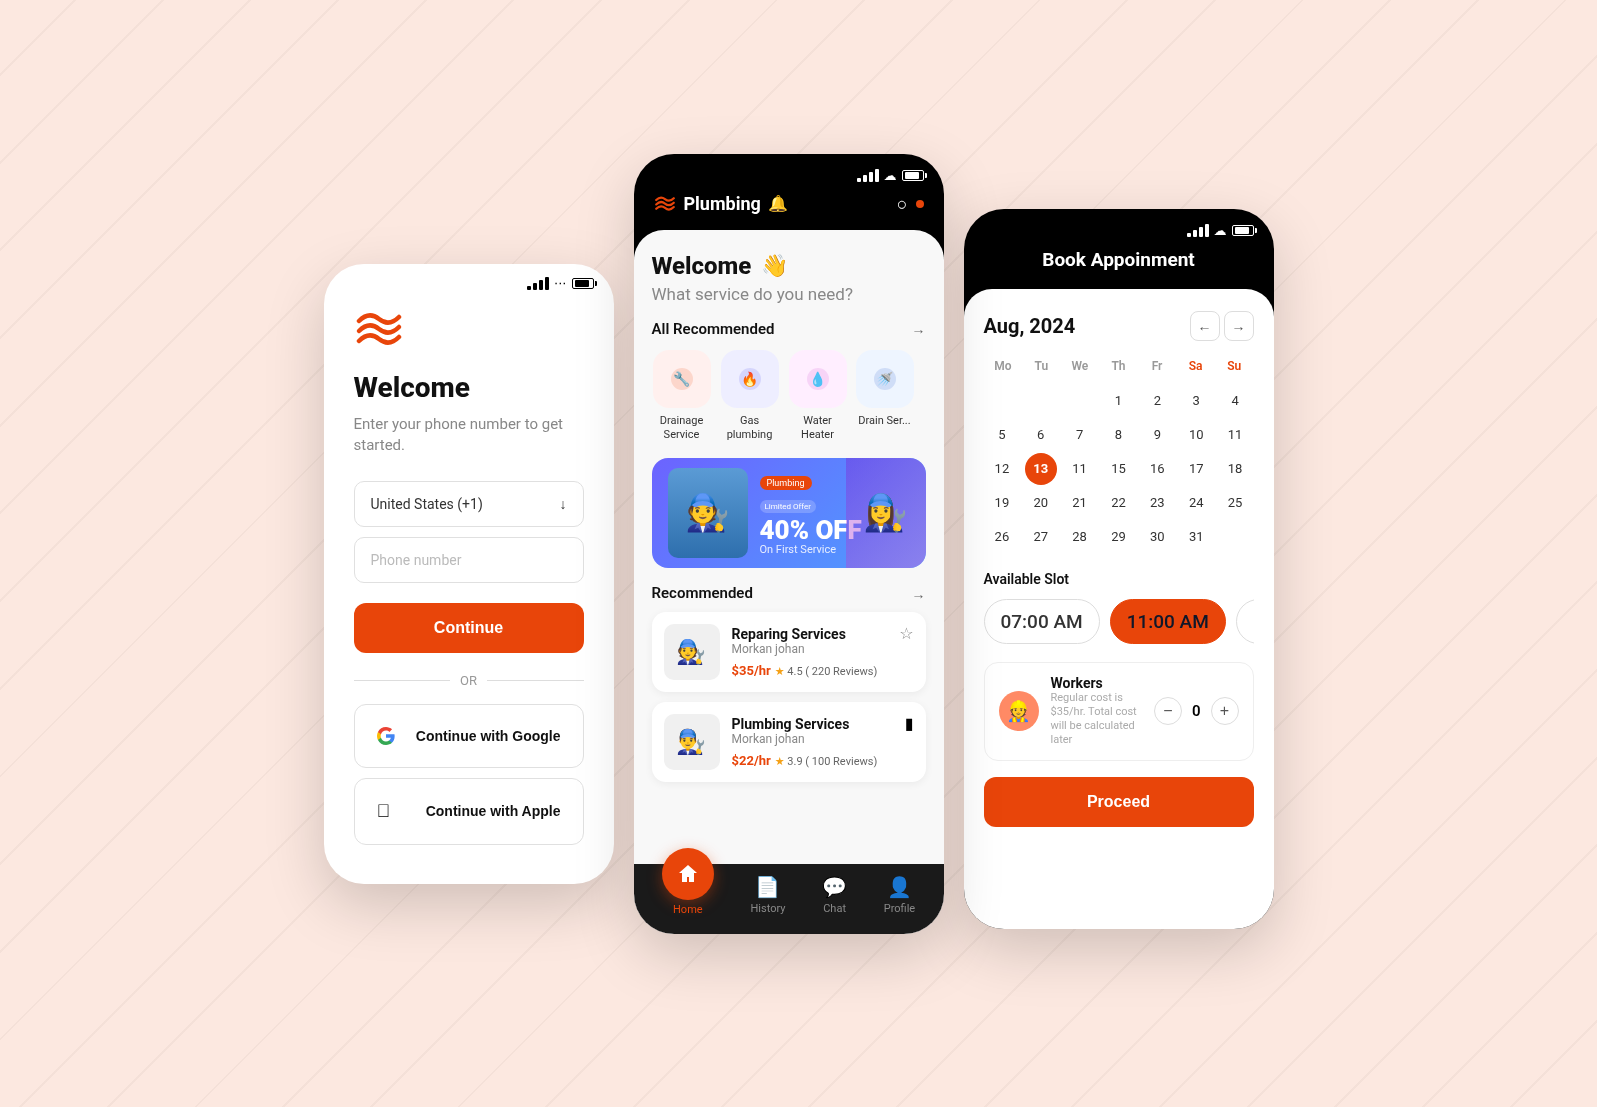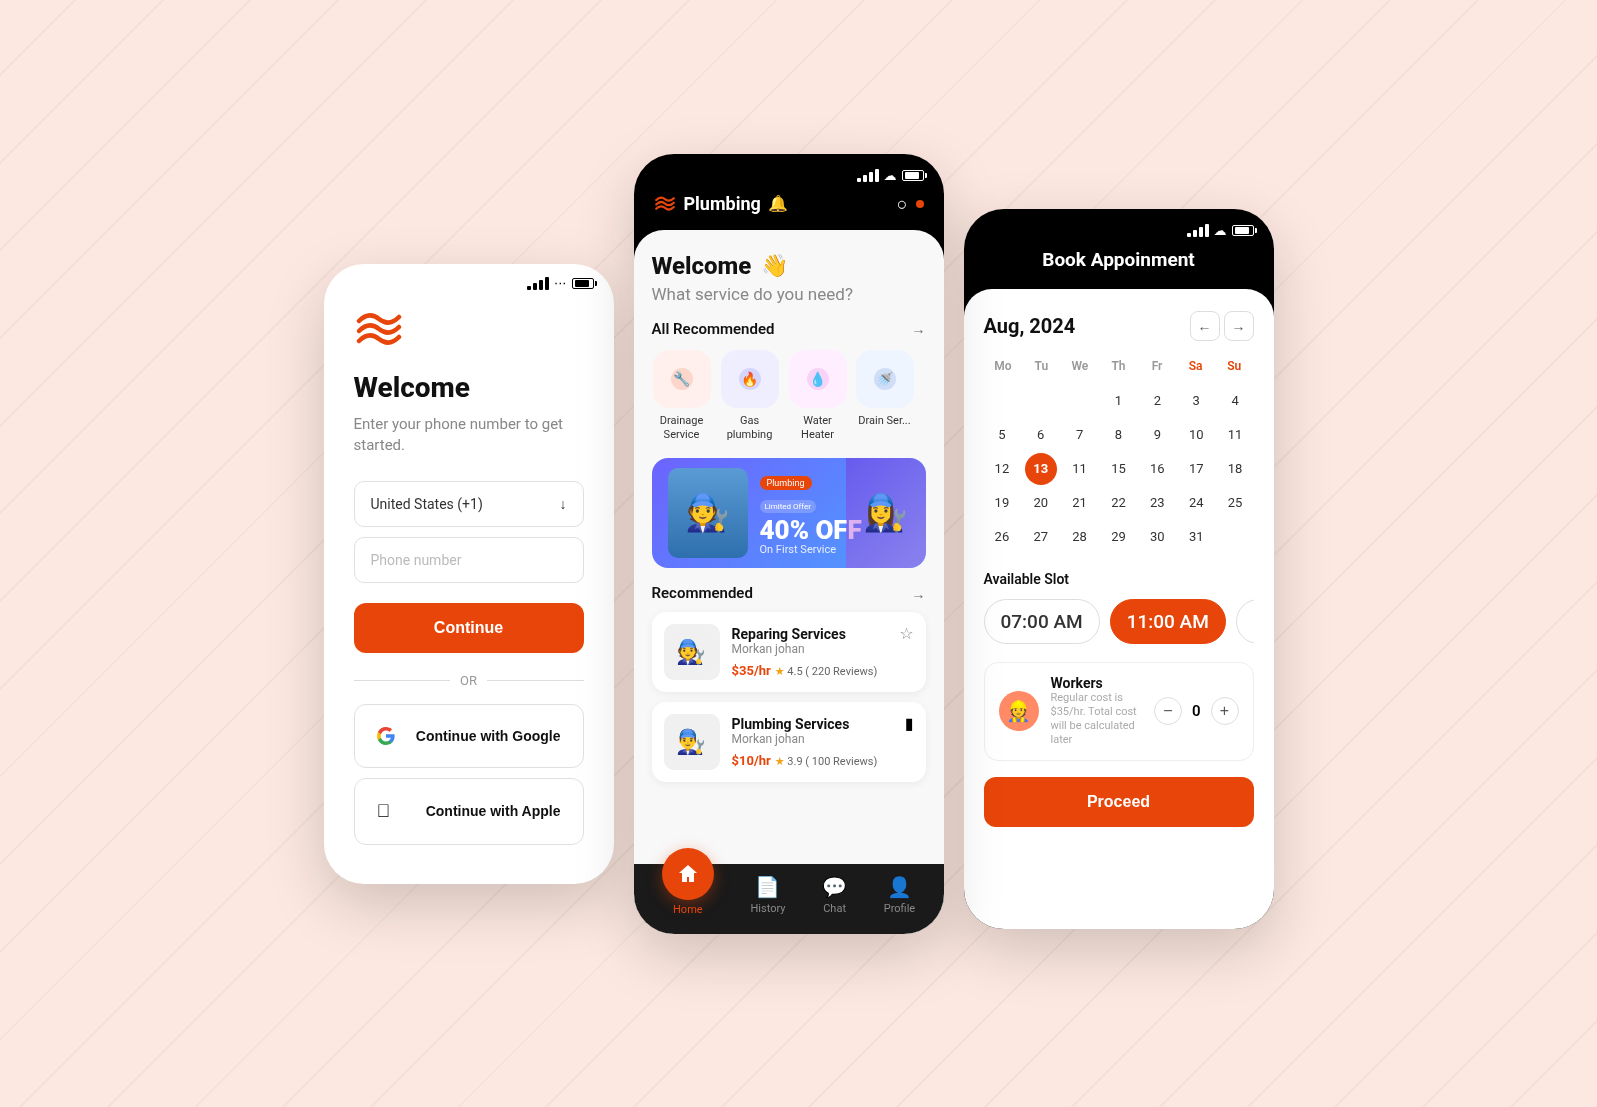--- a/index.html
+++ b/index.html
@@ -581,21 +581,21 @@
       font-size: 19px;
       font-weight: 500;
       color: #333;
       cursor: pointer;
       white-space: nowrap;
       background: white;
     }
 
     .time-slot.selected {
       background: #e8450a;
-      color: #ffffff;
+      color: #0f172a;
       border-color: #e8450a;
     }
 
     .workers-row {
       display: flex;
       align-items: center;
       gap: 12px;
       padding: 12px 14px;
       border: 1px solid #eee;
       border-radius: 14px;
@@ -844,21 +844,21 @@
         <span class="bookmark-icon">☆</span>
       </div>
 
       <div class="service-card">
         <div class="service-card-img">
           👨‍🔧
         </div>
         <div class="service-card-info">
           <div class="service-card-name">Plumbing Services</div>
           <div class="service-card-provider">Morkan johan</div>
-          <span class="service-card-price">$10/hr</span>
+          <span class="service-card-price">$22/hr</span>
           <span class="service-card-rating">
             <span class="star-icon">★</span>
             <span>3.9 ( 100 Reviews)</span>
           </span>
         </div>
         <span class="bookmark-icon filled">▮</span>
       </div>
     </div>
 
     <div class="bottom-nav">

